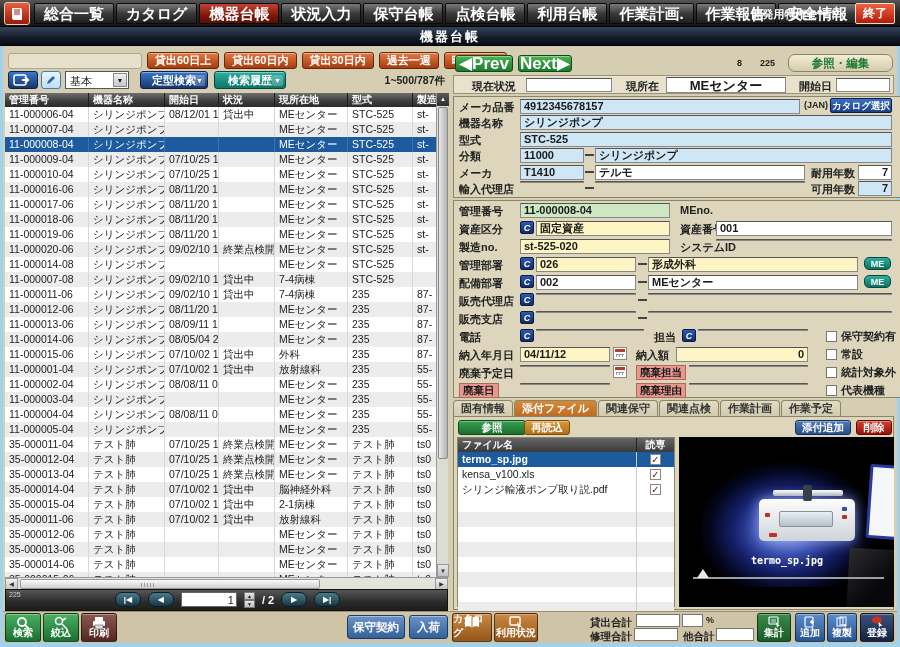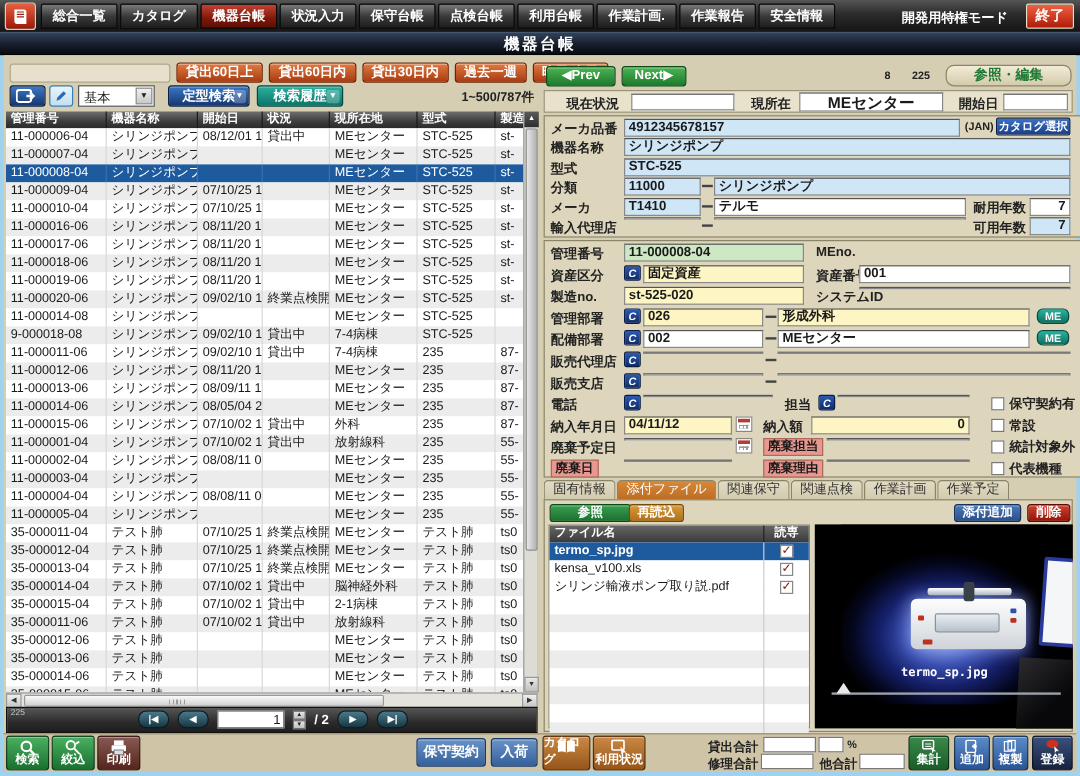--- a/index.html
+++ b/index.html
@@ -5,21 +5,21 @@
   * { box-sizing: border-box; margin: 0; padding: 0; }
   html,body { width:900px; height:647px; overflow:hidden; }
   body { position:relative; background:#9fd2ee; font-family:"Liberation Sans","DejaVu Sans",sans-serif; color:#1a1a1a; }
 
   
   .menubar { position:absolute; left:0; top:0; width:900px; height:27px;
     background:linear-gradient(#555 0%,#2b2b2b 45%,#161616 100%); border-bottom:1px solid #000; }
   .appicon { position:absolute; left:4px; top:2px; width:26px; height:23px; border-radius:3px;
     background:linear-gradient(#e86040,#9c1808); border:1px solid #d8d0b8; display:flex; align-items:center; justify-content:center; }
   #menu-tabs { position:absolute; left:34px; top:3px; display:flex; gap:2px; }
-  .mtab { height:21px; line-height:20px; padding:0 9px; font-size:11px; font-weight:bold; color:#fff;
+  .mtab { height:21px; line-height:20px; padding:0 9px; font-size:15px; font-weight:bold; color:#fff;
     background:linear-gradient(#7a7a7a,#3a3a3a 50%,#1d1d1d); border:1px solid #0a0a0a; border-radius:2px 2px 0 0; cursor:default; }
   .mtab.active { background:linear-gradient(#c44232,#7e180a 60%,#5e0e04); }
   .mode-label { position:absolute; right:60px; top:7px; color:#fff; font-size:11px; font-weight:bold; }
   .exit-btn { position:absolute; right:5px; top:3px; width:40px; height:21px; line-height:19px; text-align:center;
     color:#fff; font-size:12px; font-weight:bold; background:linear-gradient(#f06040,#b01c08); border:1px solid #e8e0c8; border-radius:2px; }
 
   
   .titlebar { position:absolute; left:0; top:27px; width:900px; height:19px;
     background:linear-gradient(#34435c,#141c28 60%,#080c12); color:#fff; font-size:13px; font-weight:bold;
     text-align:center; line-height:19px; letter-spacing:2px; border-bottom:1px solid #000; }
@@ -100,21 +100,21 @@
   .maroon { background:linear-gradient(#8a5a52,#55261e); }
   .brown { background:linear-gradient(#cc8844,#96561a); }
   .blue2 { background:linear-gradient(#5a8cc8,#2a5494); }
   .navy { background:linear-gradient(#3a517e,#16223e); }
   .wide-btn { position:absolute; height:24px; top:615px; border-radius:3px; color:#fff; font-size:11.5px; font-weight:bold;
     text-align:center; background:linear-gradient(#6a94c8,#35609a); border:1px solid #1a3a6a; box-shadow:inset 0 1px 0 rgba(255,255,255,.4); line-height:22px; }
   .tot-label { position:absolute; font-size:10.5px; font-weight:bold; color:#222; }
   .tot-input { position:absolute; background:#fff; border:1px solid #777; height:13px; }
 
   
-  .nav-btn { position:absolute; top:55px; height:17px; border-radius:3px; color:#fff; font-size:11px; font-weight:bold;
+  .nav-btn { position:absolute; top:55px; height:17px; border-radius:3px; color:#fff; font-size:17px; font-weight:bold;
     text-align:center; line-height:15px; background:linear-gradient(#4cb452,#1e7a2e); border:1px solid #0c4a1a;
     box-shadow:inset 0 1px 0 rgba(255,255,255,.4); }
   .counter { position:absolute; top:58px; font-size:9px; font-weight:bold; color:#222; }
   .edit-btn { position:absolute; left:788px; top:54px; width:105px; height:18px; border-radius:7px;
     background:linear-gradient(#f2ecd8,#d4cbab); border:1px solid #8a8468; color:#1e7a34; font-size:11.5px;
     font-weight:bold; text-align:center; line-height:16px; }
   .statusbox { position:absolute; left:453px; top:75px; width:441px; height:19px; background:#e8e2cc; border:1px solid #9a9278; }
   .flabel { font-size:11px; font-weight:bold; color:#222; }
   .pink { background:#f6c8c8; border:1px solid #b89090; }
   .finput { background:#fff; border:1px solid #888; border-top-color:#555; font-size:11px; line-height:13px; padding:0 3px;
@@ -135,21 +135,21 @@
   .cal-ic { position:absolute; width:14px; height:13px; background:#fff; border:1px solid #888; }
   .cal-ic:before { content:""; position:absolute; left:1px; top:1px; right:1px; height:3px; background:#b04030; }
   .cal-ic:after { content:""; position:absolute; left:2px; top:6px; right:2px; bottom:2px;
     background:repeating-linear-gradient(90deg,#999 0 1px,transparent 1px 3px), repeating-linear-gradient(#999 0 1px,transparent 1px 3px); }
   .redlbl { background:#e89890; border:1px solid #b06858; font-size:10.5px; font-weight:bold; padding:0 3px; line-height:13px; position:absolute; }
   .cbx { position:absolute; display:flex; align-items:center; gap:4px; font-size:11px; font-weight:bold; color:#222; }
   .cbx .box { width:11px; height:11px; background:#fff; border:1px solid #777; }
 
   
   #detail-tabs { position:absolute; left:453px; top:400px; display:flex; gap:1px; }
-  .dtab { height:28px; line-height:15px; padding:0 7px; font-size:11px; font-weight:normal; color:#333;
+  .dtab { height:28px; line-height:15px; padding:0 7px; font-size:11px; font-weight:bold; color:#333;
     background:linear-gradient(#e2dcc4,#c4bc9e); border:1px solid #8a8468; border-bottom:none; border-radius:4px 4px 0 0; }
   .dtab.active { background:linear-gradient(#d88838,#a85814); color:#fff; }
   .tabpanel { position:absolute; left:453px; top:416px; width:441px; height:194px; background:#ddd6bc; border:1px solid #8a8468; }
 
   .small-btn { position:absolute; height:15px; border-radius:3px; color:#fff; font-size:10.5px; font-weight:bold;
     text-align:center; line-height:13px; box-shadow:inset 0 1px 0 rgba(255,255,255,.35); }
 
   
   .filelist { position:absolute; left:457px; top:437px; width:218px; height:170px; background:#fff; border:1px solid #8a8468; }
   .fl-head { display:flex; height:14px; background:linear-gradient(#666,#3a3a3a); color:#fff; font-size:10px; font-weight:bold; line-height:14px; }
@@ -346,21 +346,21 @@
     <div class="trow">
       <div class="tcell c0">11-000014-08</div>
       <div class="tcell c1">シリンジポンプ</div>
       <div class="tcell c2"></div>
       <div class="tcell c3"></div>
       <div class="tcell c4">MEセンター</div>
       <div class="tcell c5">STC-525</div>
       <div class="tcell c6"></div>
     </div>
     <div class="trow alt">
-      <div class="tcell c0">9-000018-08</div>
+      <div class="tcell c0">11-000007-08</div>
       <div class="tcell c1">シリンジポンプ</div>
       <div class="tcell c2">09/02/10 1</div>
       <div class="tcell c3">貸出中</div>
       <div class="tcell c4">7-4病棟</div>
       <div class="tcell c5">STC-525</div>
       <div class="tcell c6"></div>
     </div>
     <div class="trow">
       <div class="tcell c0">11-000011-06</div>
       <div class="tcell c1">シリンジポンプ</div>

